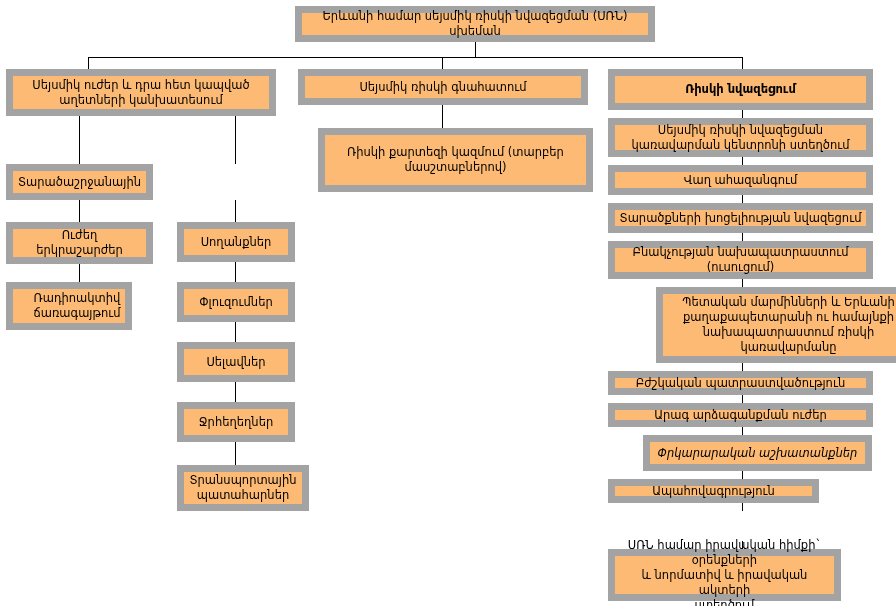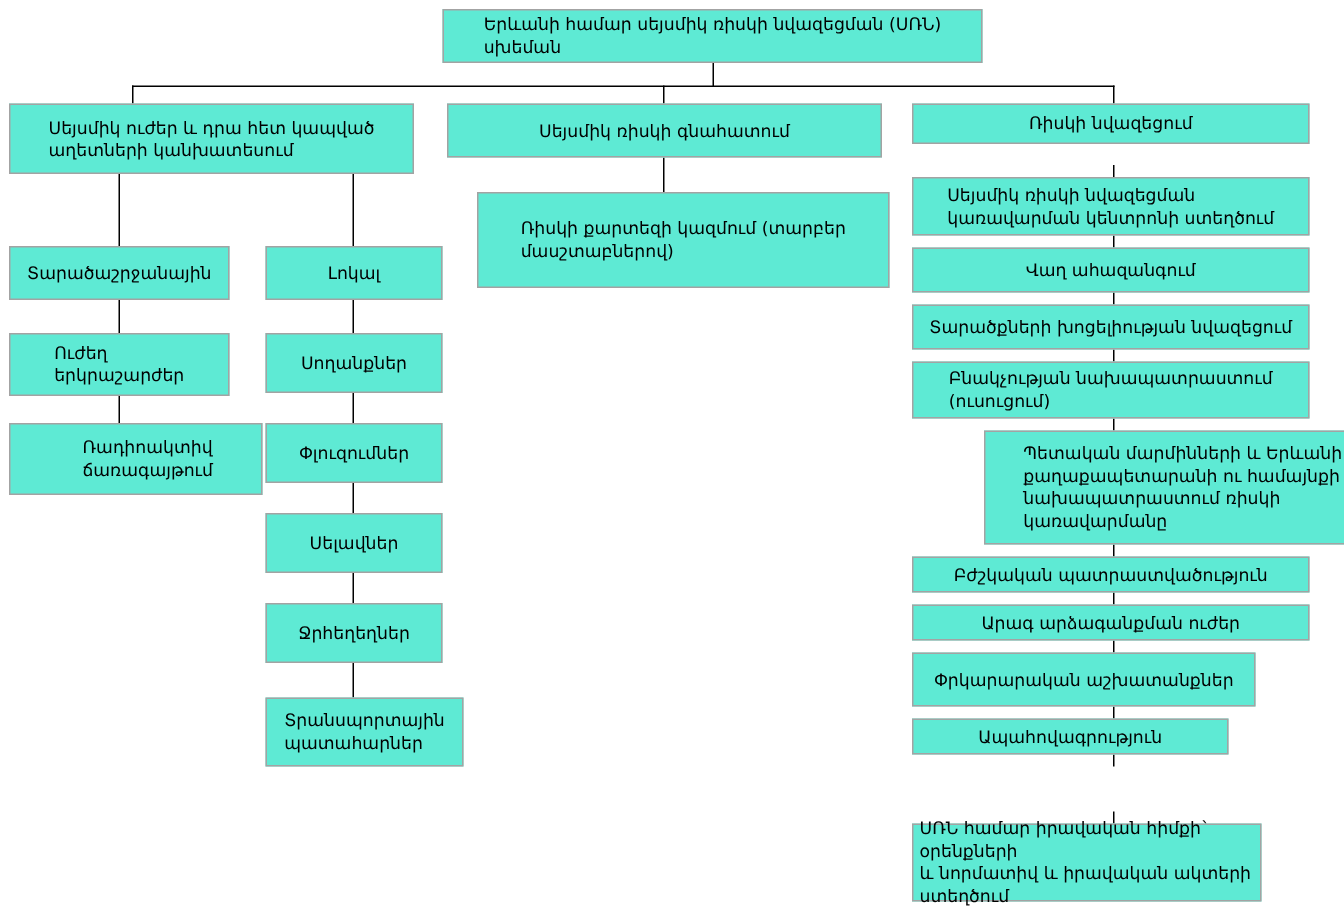--- a/index.html
+++ b/index.html
@@ -14,26 +14,26 @@
   #canvas {
     position: relative;
     width: 896px;
     height: 606px;
     background: #ffffff;
     overflow: hidden;
   }
   .node {
     position: absolute;
     box-sizing: border-box;
-    border: 1px solid #a3a3a3;
-    background: #5eead4;
+    border: 7px solid #a3a3a3;
+    background: #fdba74;
     display: flex;
     align-items: center;
     justify-content: center;
-    text-align: left;
+    text-align: center;
     font-size: 11.5px;
     line-height: 15px;
     padding: 2px 4px;
     z-index: 3;
   }
   .node span {
     display: block;
     white-space: pre-line;
   }
   .conn {
@@ -88,39 +88,36 @@
 
   <div class="node" style="left:6px; top:69px; width:270px; height:47px;">
     <span>Սեյսմիկ ուժեր և դրա հետ կապված
 աղետների կանխատեսում</span>
   </div>
 
   <div class="node" style="left:298px; top:69px; width:290px; height:36px;">
     <span>Սեյսմիկ ռիսկի գնահատում</span>
   </div>
 
-  <div class="node" style="left:608px; top:69px; width:265px; height:27px;">
+  <div class="node" style="left:608px; top:69px; width:265px; height:41px;font-weight:bold;">
     <span>Ռիսկի նվազեցում</span>
   </div>
 
   <div class="node" style="left:6px; top:164px; width:147px; height:36px;">
     <span>Տարածաշրջանային</span>
   </div>
   <div class="node" style="left:6px; top:222px; width:147px; height:42px;">
     <span>Ուժեղ
 երկրաշարժեր</span>
   </div>
-  <div class="node" style="left:6px; top:282px; width:169px; height:48px;padding-left:20px;">
+  <div class="node" style="left:6px; top:282px; width:126px; height:48px;padding-left:20px;">
     <span>Ռադիոակտիվ
 ճառագայթում</span>
   </div>
 
-  <div class="node" style="left:177px; top:164px; width:118px; height:36px;">
-    <span>Լոկալ</span>
-  </div>
   <div class="node" style="left:177px; top:222px; width:118px; height:40px;">
     <span>Սողանքներ</span>
   </div>
   <div class="node" style="left:177px; top:282px; width:118px; height:40px;">
     <span>Փլուզումներ</span>
   </div>
   <div class="node" style="left:177px; top:342px; width:118px; height:40px;">
     <span>Սելավներ</span>
   </div>
   <div class="node" style="left:177px; top:402px; width:118px; height:40px;">
@@ -155,21 +152,21 @@
 քաղաքապետարանի ու համայնքի
 նախապատրաստում ռիսկի
 կառավարմանը</span>
   </div>
   <div class="node" style="left:608px; top:371px; width:265px; height:24px;">
     <span>Բժշկական պատրաստվածություն</span>
   </div>
   <div class="node" style="left:608px; top:403px; width:265px; height:24px;">
     <span>Արագ արձագանքման ուժեր</span>
   </div>
-  <div class="node" style="left:608px; top:435px; width:229px; height:36px;">
+  <div class="node" style="left:643px; top:435px; width:229px; height:36px;font-style:italic;">
     <span>Փրկարարական աշխատանքներ</span>
   </div>
   <div class="node" style="left:608px; top:479px; width:211px; height:24px;">
     <span>Ապահովագրություն</span>
   </div>
   <div class="node" style="left:608px; top:549px; width:233px; height:52px;">
     <span>ՍՌՆ համար իրավական հիմքի` օրենքների
 և նորմատիվ և իրավական ակտերի
 ստեղծում</span>
   </div>

